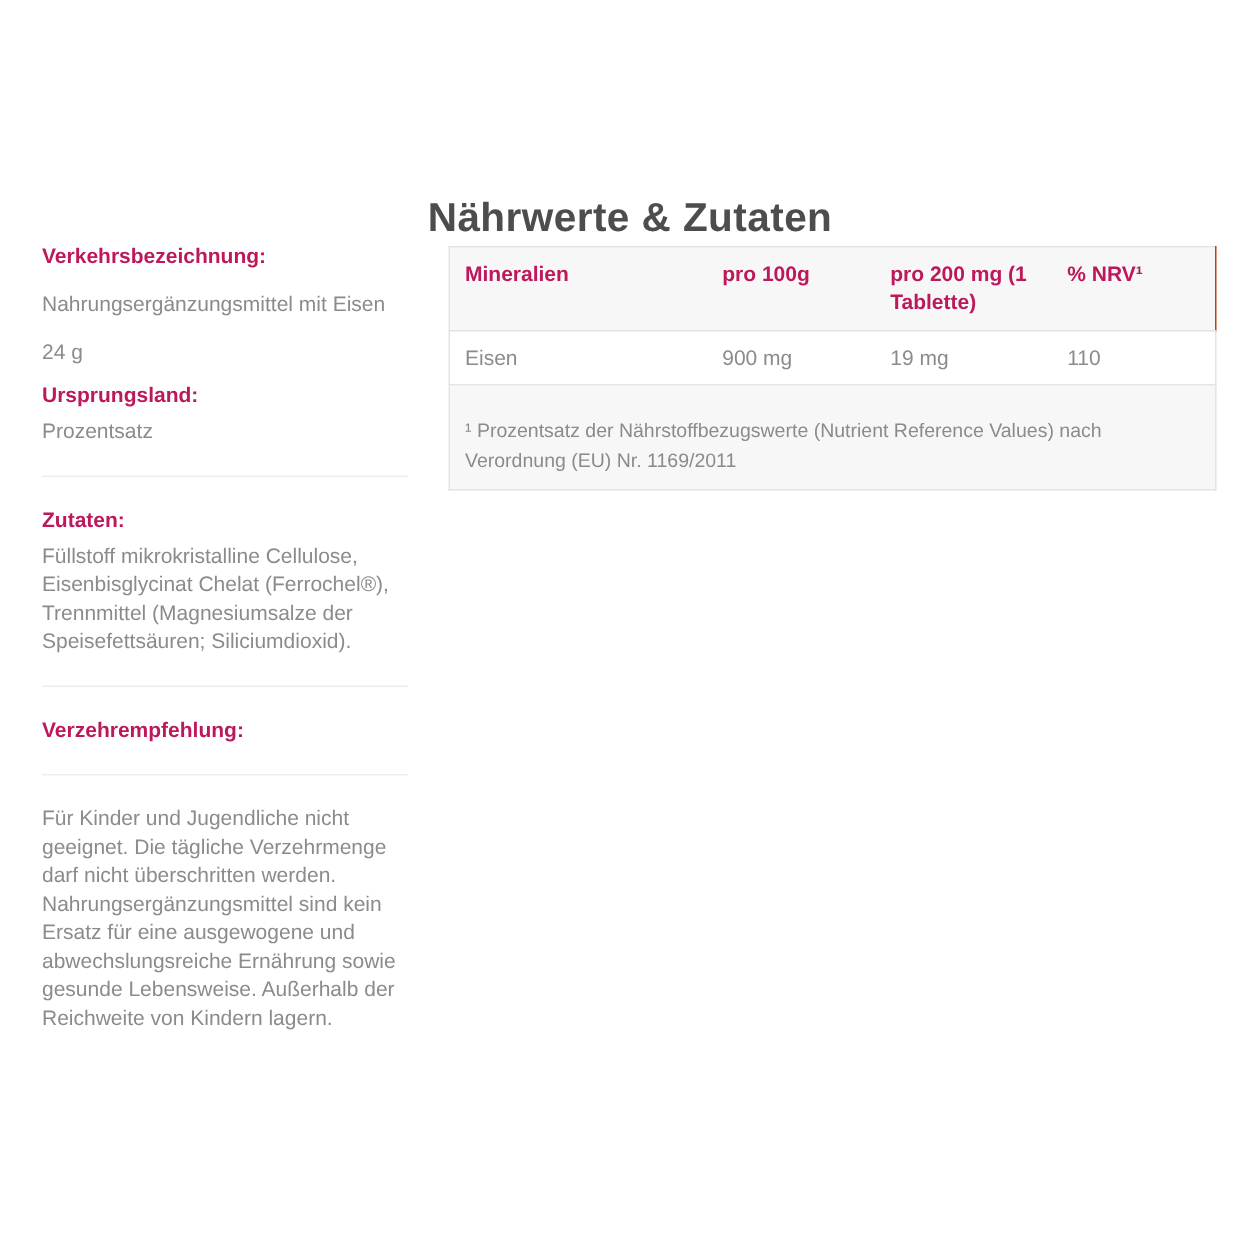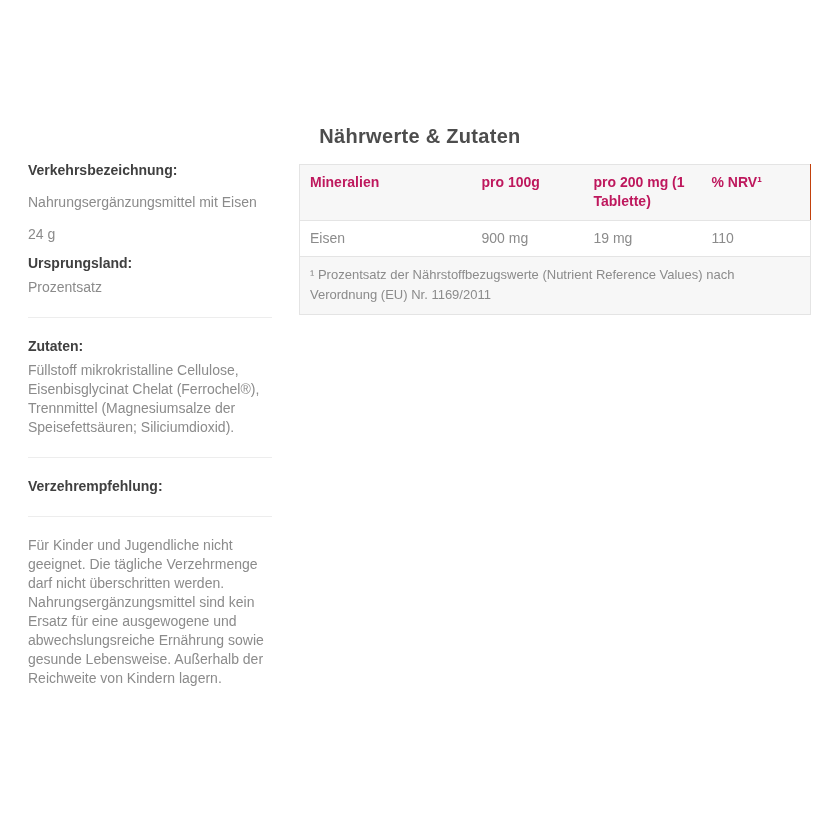--- a/index.html
+++ b/index.html
@@ -15,39 +15,39 @@
     background: #ffffff;
     overflow: hidden;
   }
   
   .section-title {
     position: absolute;
     top: 108px;
     left: 0;
     width: 840px;
     text-align: center;
-    font-size: 20px;
+    font-size: 27px;
     font-weight: 600;
     letter-spacing: 0.3px;
     color: #4d4d4d;
   }
   
   .sidebar {
     position: absolute;
     left: 28px;
     top: 161px;
     width: 244px;
     font-size: 14px;
     line-height: 19px;
     color: #8b8b8b;
   }
   .sidebar p { margin: 0; }
   .lbl {
     font-weight: bold;
-    color: #404040;
+    color: #be185d;
   }
   .mb13 { margin-bottom: 13px !important; }
   .mb12 { margin-bottom: 12px !important; }
   .mb10 { margin-bottom: 10px !important; }
   .mb5  { margin-bottom: 5px  !important; }
   .divider {
     border: 0;
     border-top: 1px solid #ededed;
     margin: 20px 0 19px 0;
     height: 0;
@@ -91,21 +91,21 @@
     line-height: 17px;
     border-top: 1px solid #e4e4e4;
     border-bottom: 1px solid #e4e4e4;
   }
   table.nutrition tr.data-row td:first-child { border-left: 1px solid #e4e4e4; margin-top: 47px; }
   table.nutrition tr.data-row td:last-child  { border-right: 1px solid #e4e4e4; }
   table.nutrition tr.footnote-row td {
     background: #f7f7f7;
     font-size: 13px;
     line-height: 20px;
-    padding: 8px 10px 9px 10px;
+    padding: 20px 10px 9px 10px;
     border: 1px solid #e4e4e4;
   }
 </style>
 </head>
 <body>
 
 <div class="page">
 
   <h2 class="section-title">Nährwerte &amp; Zutaten</h2>
 

